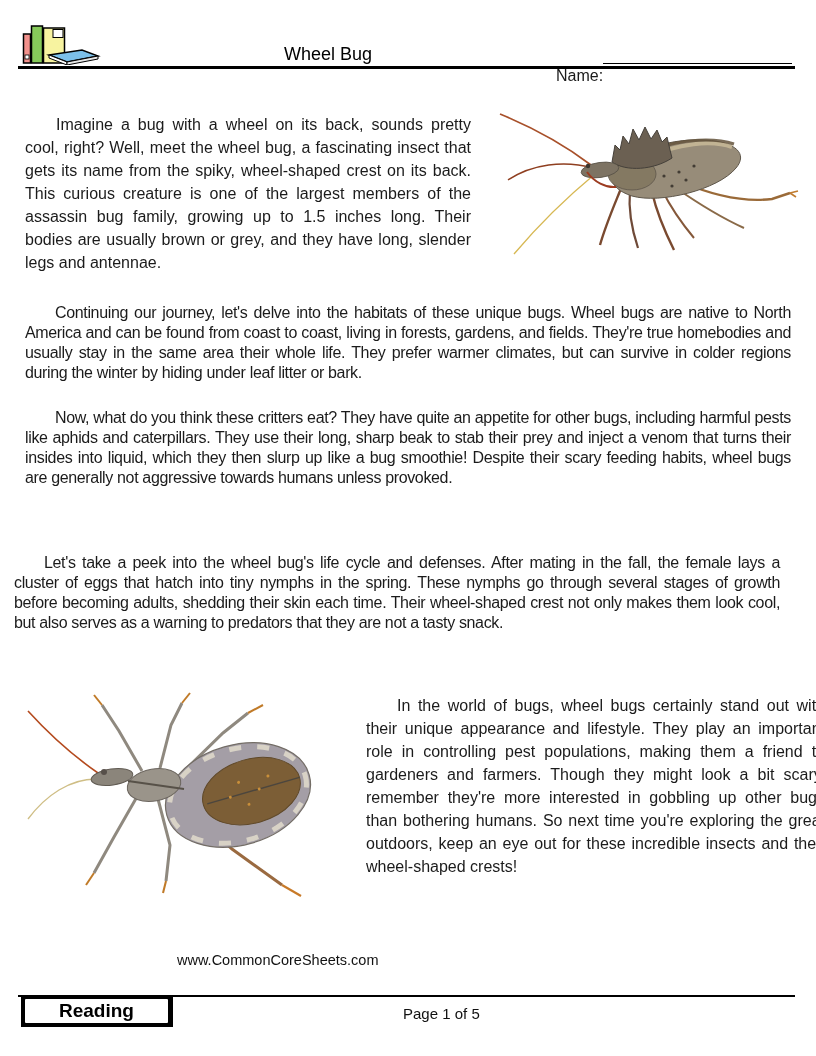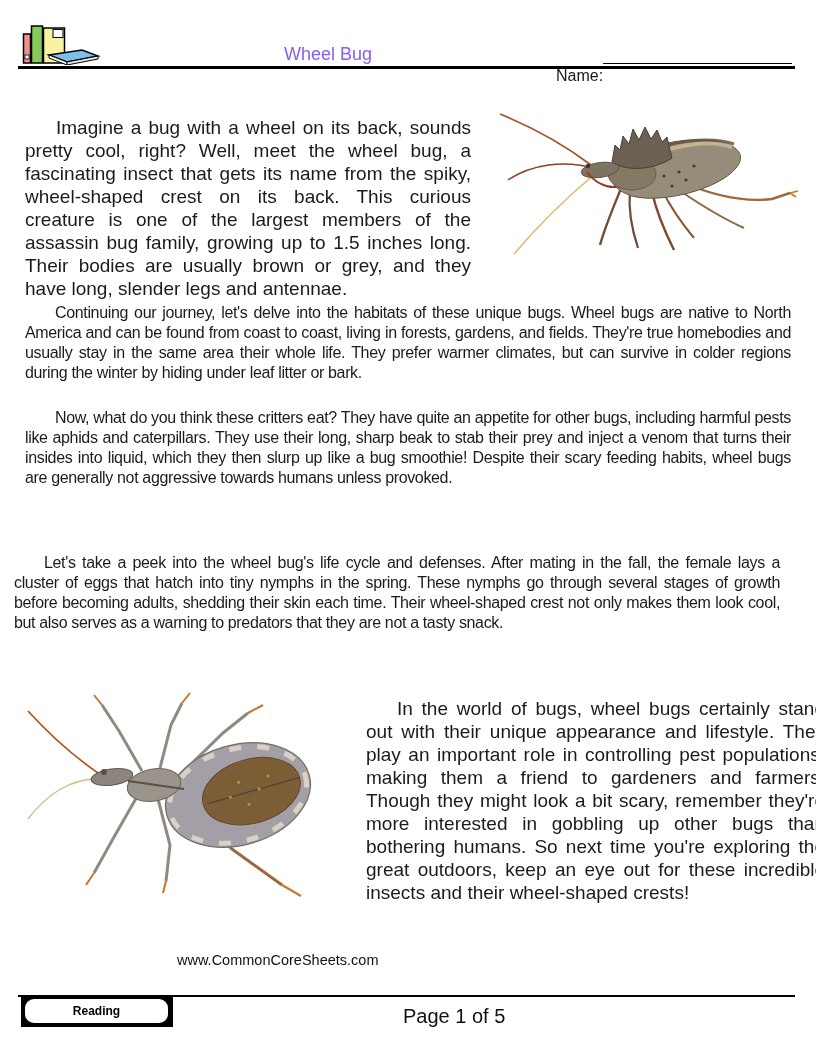--- a/index.html
+++ b/index.html
@@ -9,52 +9,52 @@
     margin:0 auto;
     background:#ffffff;
     font-family:"Liberation Sans", sans-serif;
     color:#1a1a1a;
     overflow:hidden;
   }
 
   
   .logo-svg   { position:absolute; left:22px; top:13px; }
   .doc-title  { position:absolute; left:228px; top:44px; width:200px;
-                text-align:center; font-size:18px; color:#8b5cf6; }
+                text-align:center; font-size:18px; color:#000000; }
   .name-label { position:absolute; left:556px; top:47px; font-size:16px;margin-top:20px; }
   .name-line  { position:absolute; left:603px; top:63px; width:189px; height:0;
                 border-top:1.5px solid #000; }
   .header-rule{ position:absolute; left:18px; top:66px; width:777px; height:2.5px;
                 background:#000; }
 
   
   .para { position:absolute; text-align:justify; color:#1b1b1b; white-space:normal; }
-  .p-col  { font-size:19px;  line-height:23px; text-indent:31px; }
+  .p-col  { font-size:16px;  line-height:23px; text-indent:31px; }
   .p-wide { font-size:16px;  line-height:20px; text-indent:30px; letter-spacing:-0.35px; }
 
   #para1 { left:25px;  top:97px;  width:446px; }
   #para2 { left:25px;  top:287px; width:766px; }
   #para3 { left:25px;  top:392px; width:766px; }
   #para4 { left:14px;  top:537px; width:766px; }
   #para5 { left:333px; top:678px; width:459px;margin-left:33px; }
 
   .bug1-svg { position:absolute; left:494px; top:98px; }
   .bug2-svg { position:absolute; left:20px;  top:683px; }
 
   
   .footer-rule { position:absolute; left:18px; top:995px; width:777px; height:2px;
                  background:#000; }
   .badge-box   { position:absolute; left:21px; top:996px; width:152px; height:31px;
                  background:#000; }
   .badge-pill  { position:absolute; left:4px; top:3px; right:5px; bottom:4px;
-                 background:#fff; border-radius:9px;
+                 background:#fff; border-radius:1px;
                  display:flex; align-items:center; justify-content:center;
-                 font-weight:700; font-size:12px; color:#000; }
+                 font-weight:700; font-size:19px; color:#000; }
   .website     { position:absolute; left:177px; top:952px; font-size:14.5px; color:#111; }
-  .page-num    { position:absolute; left:403px; top:1005px; font-size:20px; color:#111; }
+  .page-num    { position:absolute; left:403px; top:1005px; font-size:15px; color:#111; }
 </style>
 </head>
 <body>
 
 <div class="page">
 
   <svg class="logo-svg" width="80" height="52" viewBox="0 0 80 52">
     <rect x="1.5" y="21" width="7" height="29" fill="#f2918c" stroke="#000" stroke-width="1.5"></rect>
     <rect x="3" y="42" width="4" height="4" fill="#fff" stroke="#000" stroke-width="0.8"></rect>
     <rect x="9.5" y="13" width="11" height="37" fill="#86ca5a" stroke="#000" stroke-width="1.5"></rect>

